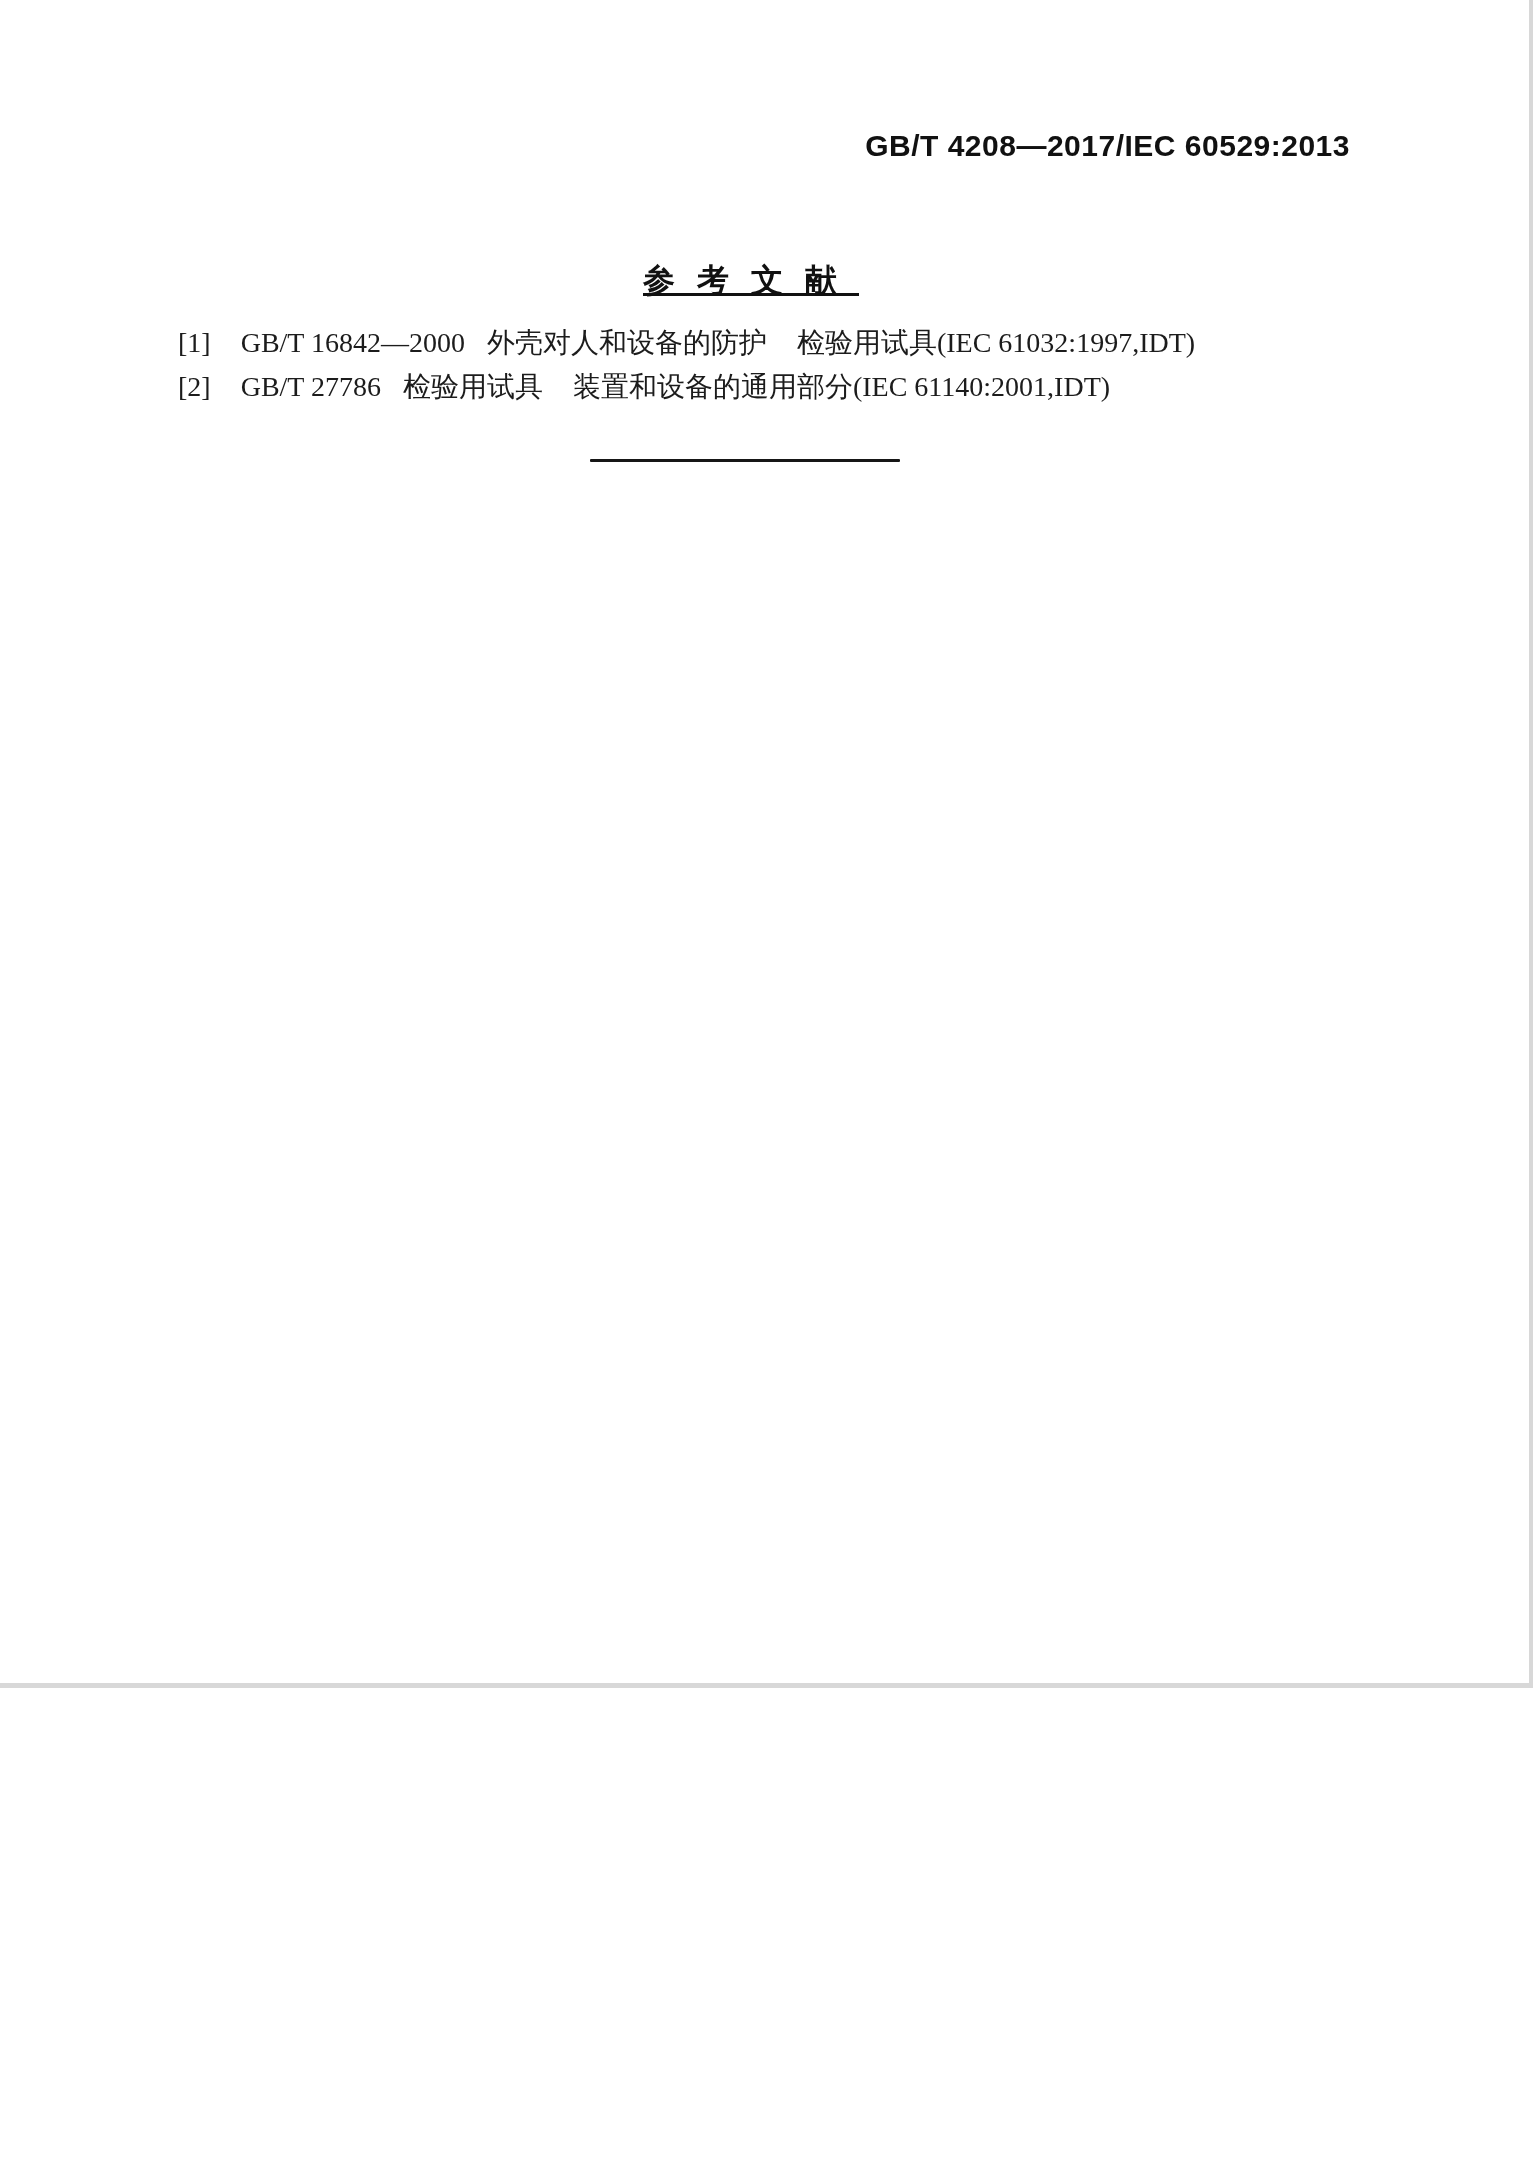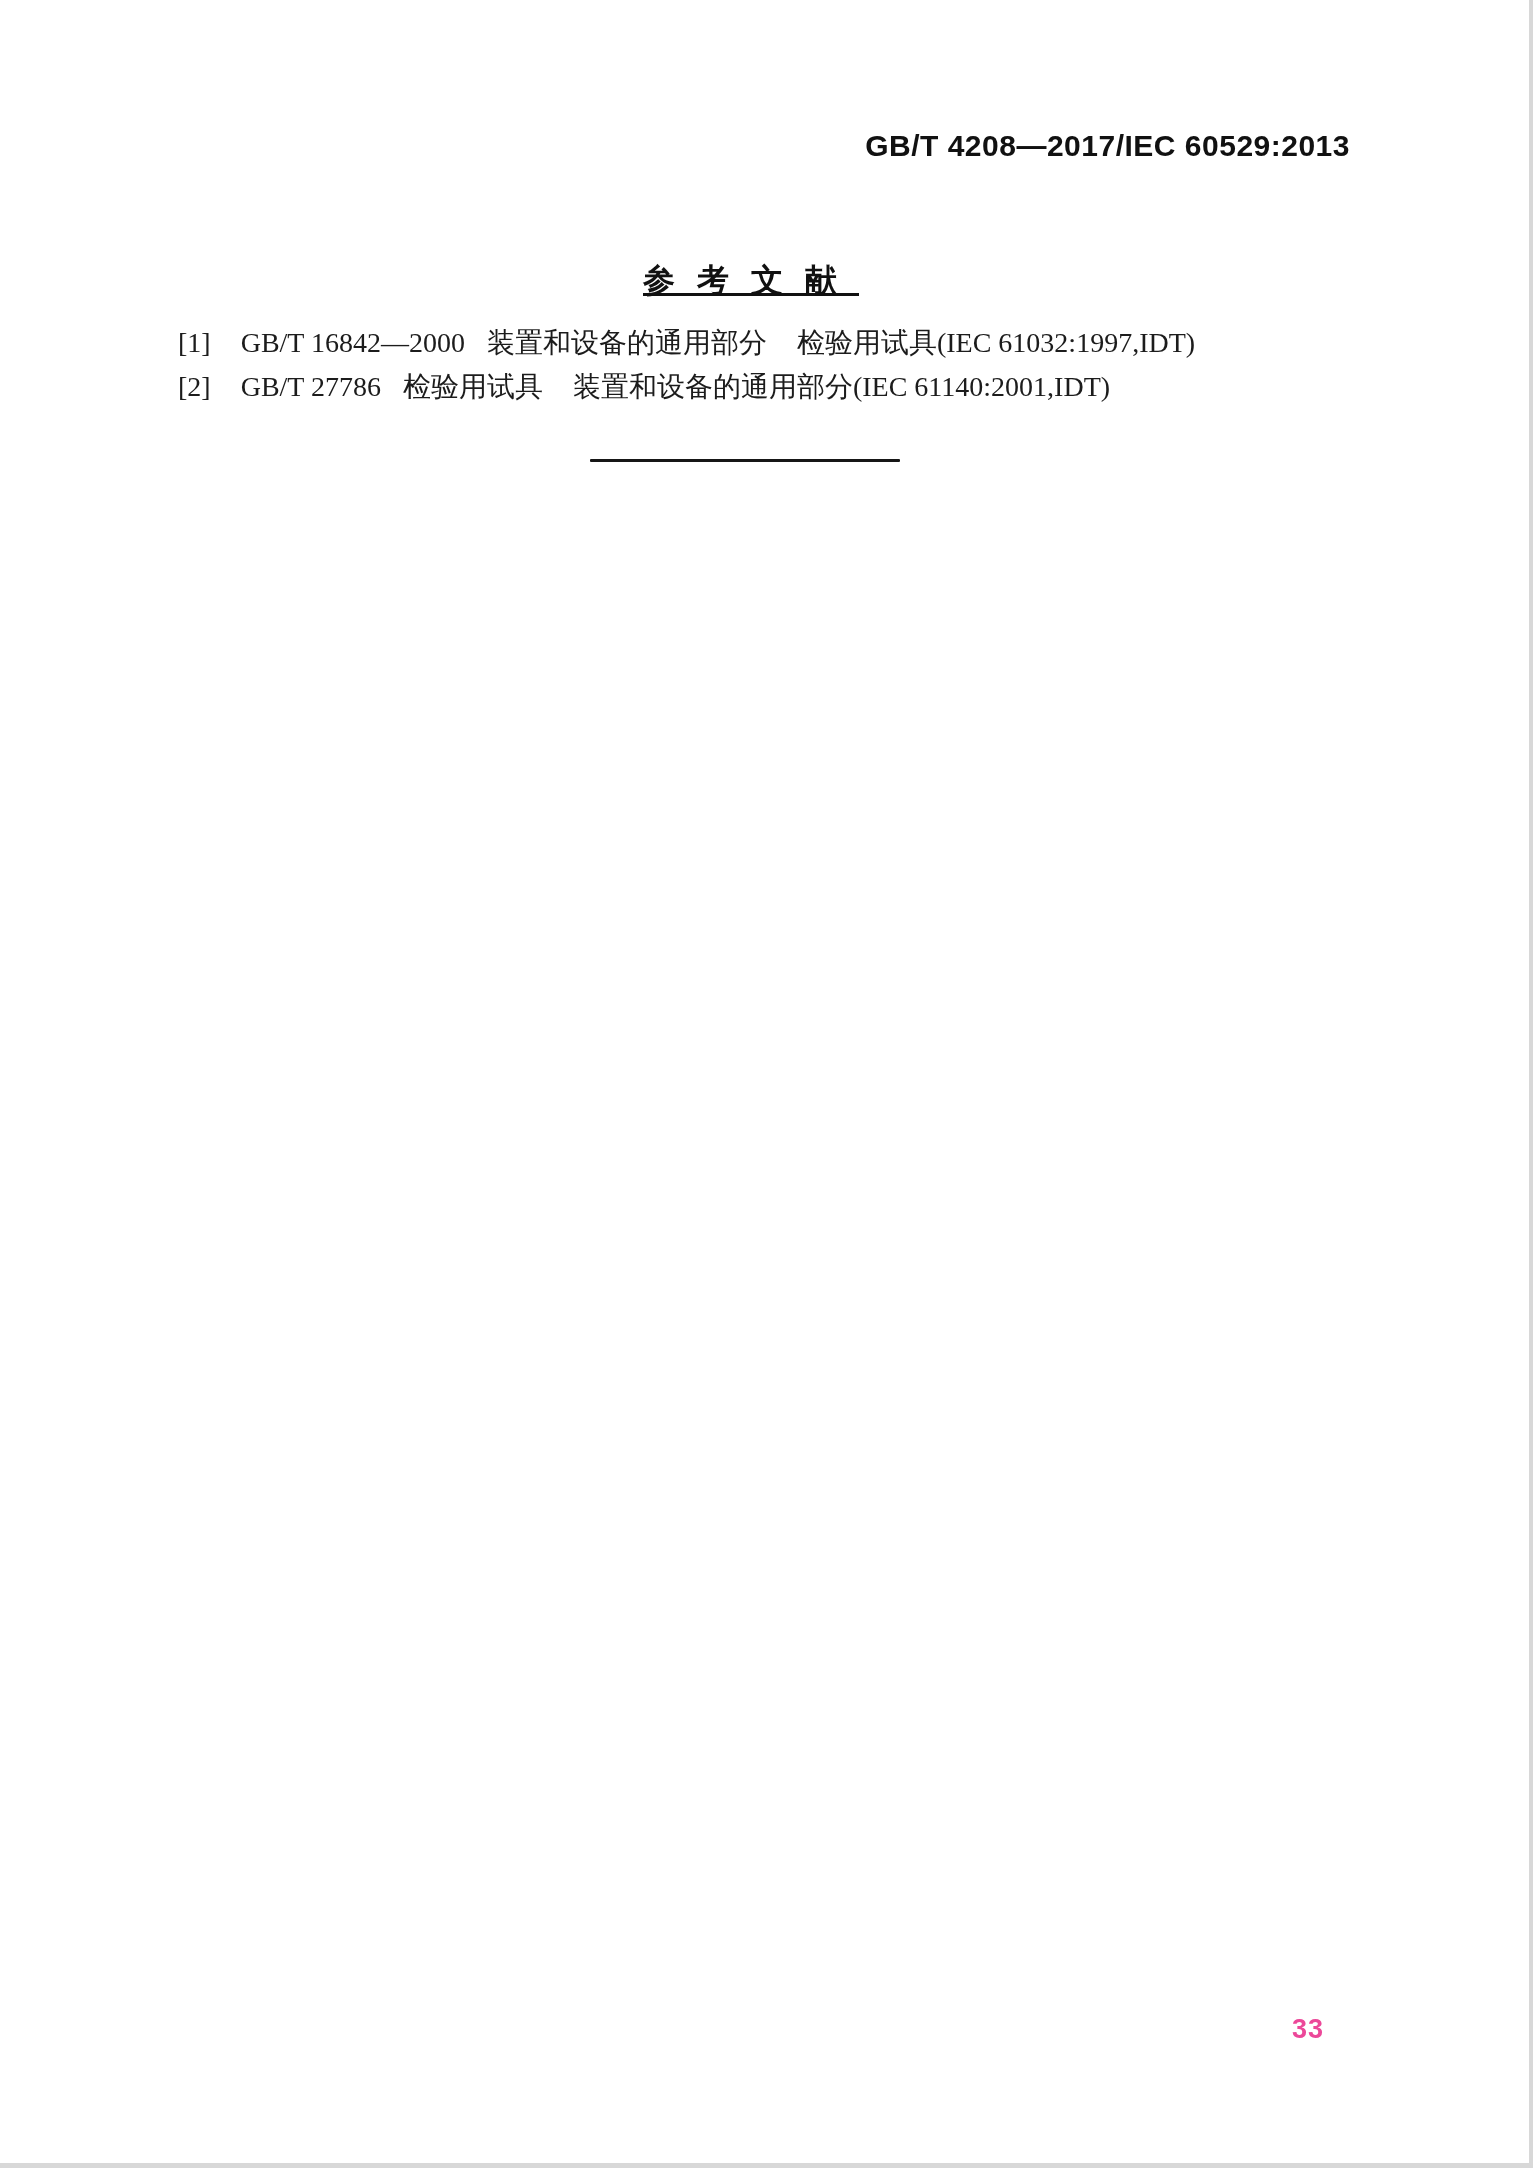--- a/index.html
+++ b/index.html
@@ -3,21 +3,21 @@
 <meta charset="utf-8">
 <style>
   html, body {
     margin: 0;
     padding: 0;
     background: #ffffff;
   }
   .page {
     position: relative;
     width: 1533px;
-    height: 2168px;
+    height: 1688px;
     background: #ffffff;
     overflow: hidden;
     font-family: "Liberation Serif", serif;
     color: #1c1c1c;
   }
   .edge-right {
     position: absolute;
     top: 0;
     right: 0;
     width: 4px;
@@ -105,21 +105,21 @@
 <body>
 
 <div class="page">
 
   <div class="running-header">GB/T 4208—2017/IEC 60529:2013</div>
 
   <div class="section-title">参考文献</div>
 
   <div class="references">
     <div class="ref-row">
-      <span class="ref-index">[1]</span><span class="ref-code">GB/T 16842—2000</span><span class="ref-title">装置和设备的通用部分</span><span class="ref-subtitle">检验用试具(IEC 61032:1997,IDT)</span>
+      <span class="ref-index">[1]</span><span class="ref-code">GB/T 16842—2000</span><span class="ref-title">外壳对人和设备的防护</span><span class="ref-subtitle">检验用试具(IEC 61032:1997,IDT)</span>
     </div>
     <div class="ref-row">
       <span class="ref-index">[2]</span><span class="ref-code">GB/T 27786</span><span class="ref-title">检验用试具</span><span class="ref-subtitle">装置和设备的通用部分(IEC 61140:2001,IDT)</span>
     </div>
   </div>
 
   <div class="end-divider"></div>
 
   <div class="page-number">33</div>
 

